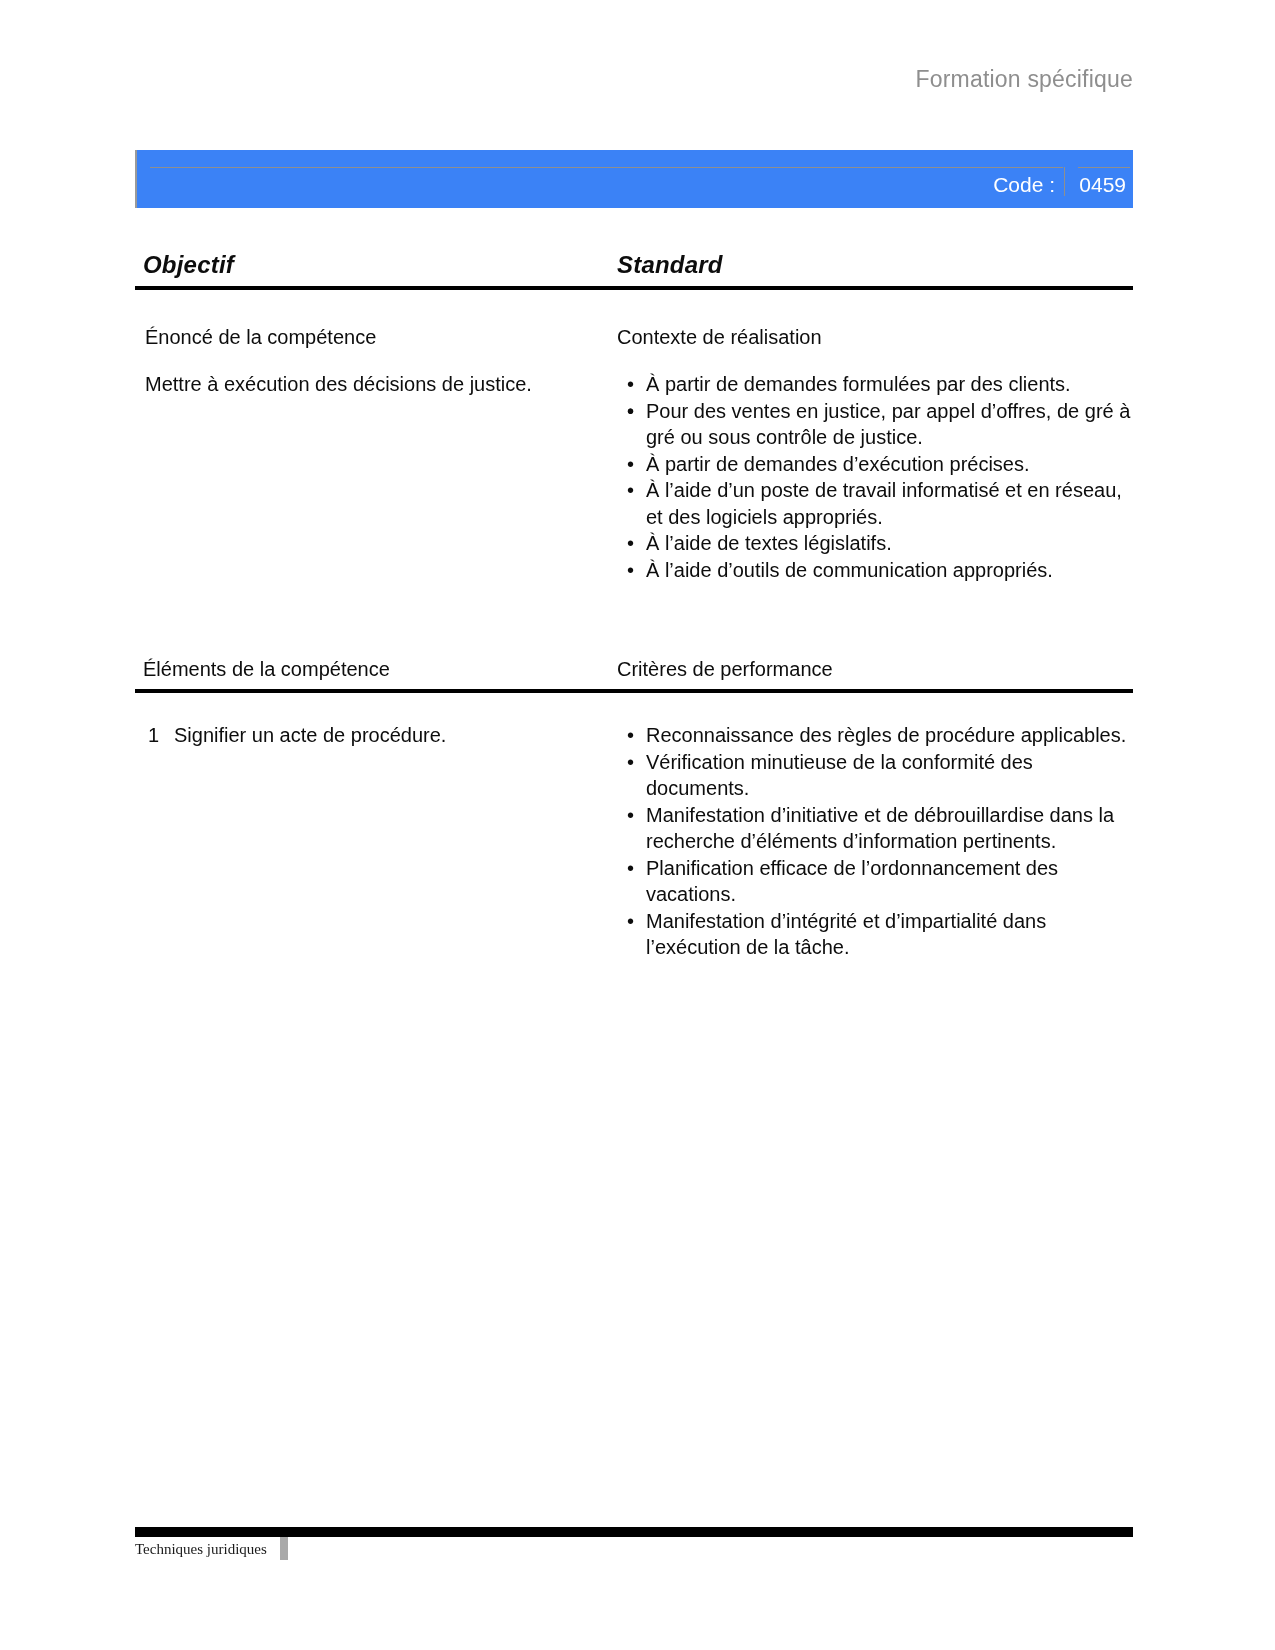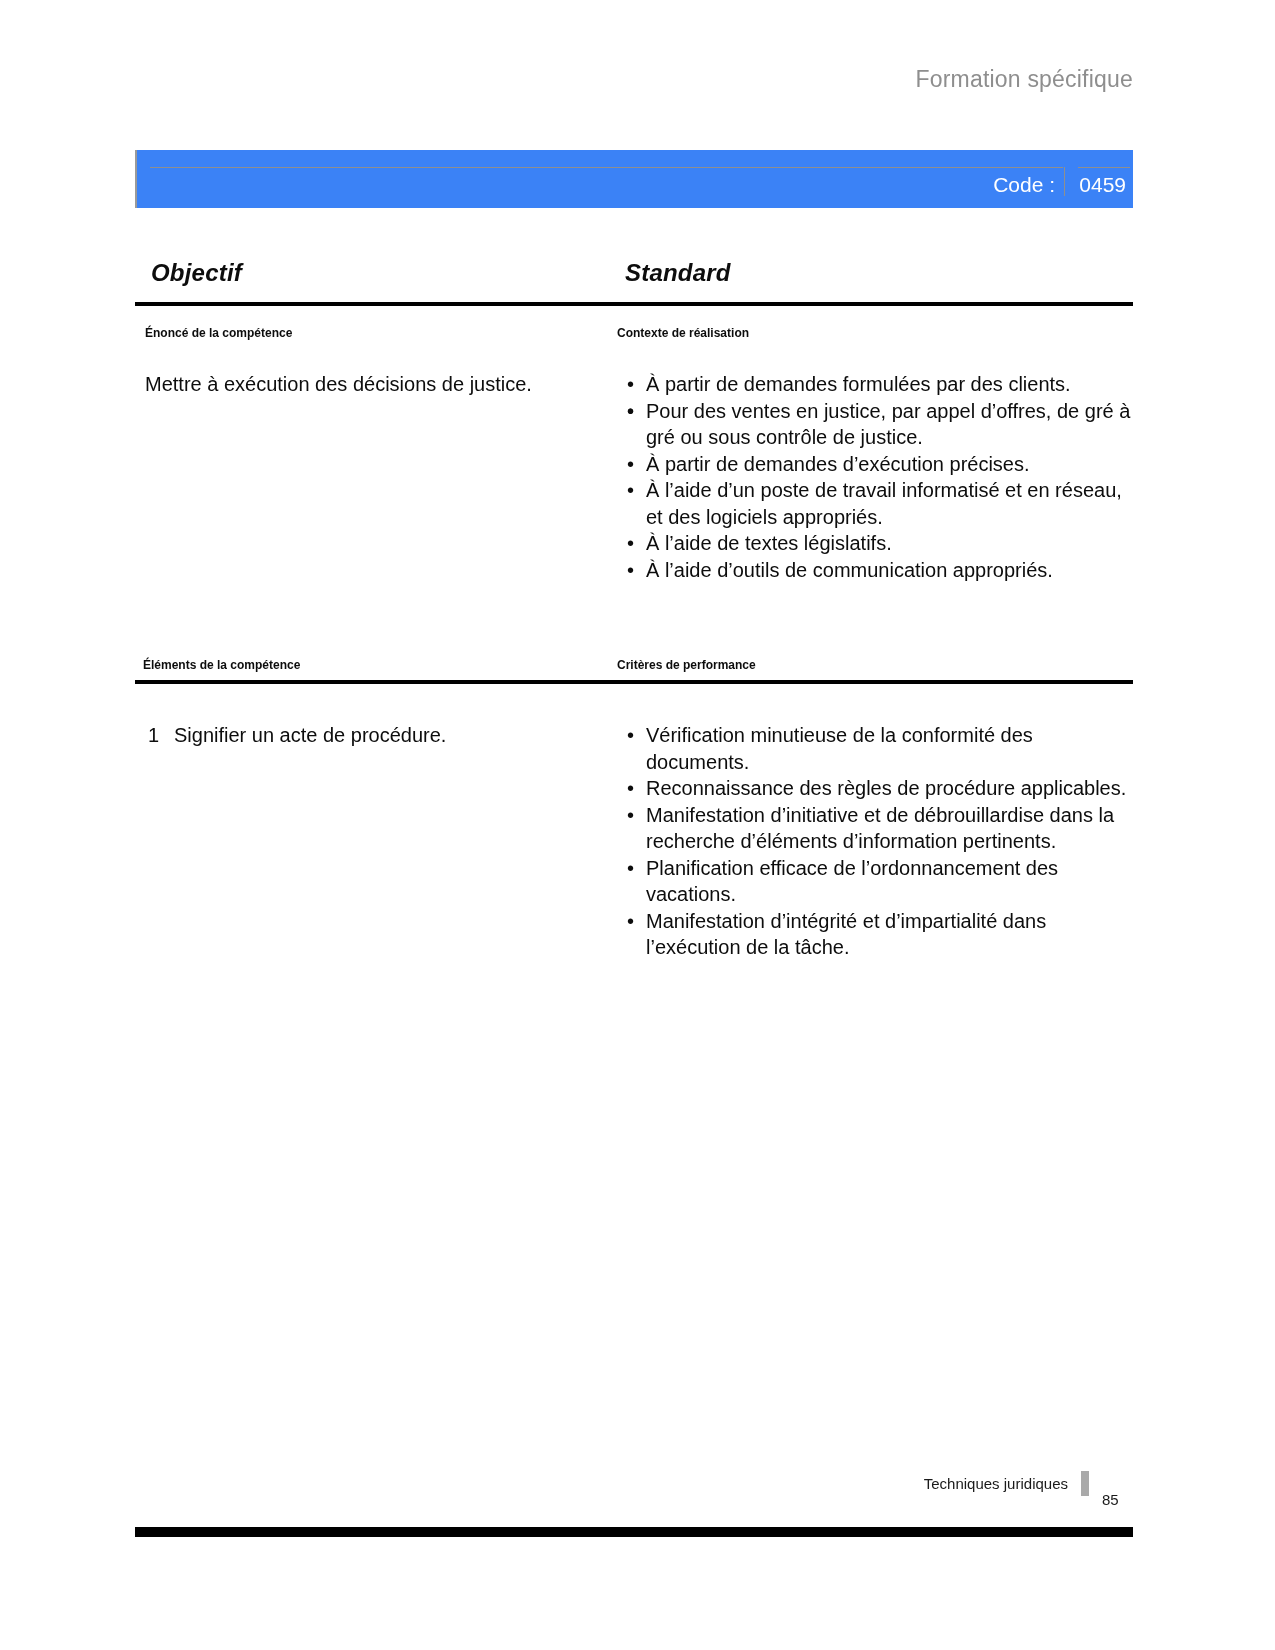--- a/index.html
+++ b/index.html
@@ -76,42 +76,42 @@
     width: 998px;
     display: flex;
     padding-bottom: 7px;
     border-bottom: 4px solid #000000;
   }
   .col-headers .col-left-head {
     width: 482px;
     padding-left: 8px;
   }
   .col-headers h2 {
-    margin: 8px;
+    margin: 0;
     font-size: 24px;
     font-weight: bold;
     font-style: italic;
     letter-spacing: 0.2px;
   }
 
   
   .grid-row {
     position: absolute;
     left: 135px;
     width: 998px;
     display: flex;
     align-items: flex-start;
   }
   .col-left { width: 482px; padding-left: 10px; padding-right: 40px; }
   .col-right { width: 516px; }
 
   h3.section-title {
     margin: 0;
-    font-size: 12px;
-    font-weight: bold;
+    font-size: 20px;
+    font-weight: normal;
   }
   .row-titles { top: 326px; }
   .row-body-1 { top: 371px; }
 
   .body-text {
     margin: 0;
     font-size: 20px;
     line-height: 26.5px;
   }
 
@@ -157,27 +157,27 @@
   .footer-rule {
     position: absolute;
     top: 1527px;
     left: 135px;
     width: 998px;
     height: 10px;
     background: #000000;
   }
   .footer-meta {
     position: absolute;
-    top: 1458px;
-    left: 135px;
-    width: 998px;
-    display: flex;
-    justify-content: flex-end;
+    top: 1524px;
+    left: 135px;
+    width: 998px;
+    display: flex;
     align-items: center;
     padding-right: 9px;
+    font-family: Liberation Serif, serif;
   }
   .footer-meta .program {
     font-size: 15px;
     color: #1a1a1a;
     margin-right: 13px;
   }
   .footer-meta .page-bar {
     width: 8px;
     height: 25px;
     background: #a9a9a9;
@@ -273,25 +273,25 @@
     <div class="col-left">
       <div class="numbered-item">
         <span class="num">1</span>
         <span>Signifier un acte de procédure.</span>
       </div>
     </div>
     <div class="col-right">
       <ul class="bullet-list">
         <li>
           <span class="bullet"></span>
+          <span>Reconnaissance des règles de procédure applicables.</span>
+        </li>
+        <li>
+          <span class="bullet"></span>
           <span>Vérification minutieuse de la conformité des documents.</span>
-        </li>
-        <li>
-          <span class="bullet"></span>
-          <span>Reconnaissance des règles de procédure applicables.</span>
         </li>
         <li>
           <span class="bullet"></span>
           <span>Manifestation d’initiative et de débrouillardise dans la recherche d’éléments d’information pertinents.</span>
         </li>
         <li>
           <span class="bullet"></span>
           <span>Planification efficace de l’ordonnancement des vacations.</span>
         </li>
         <li>

